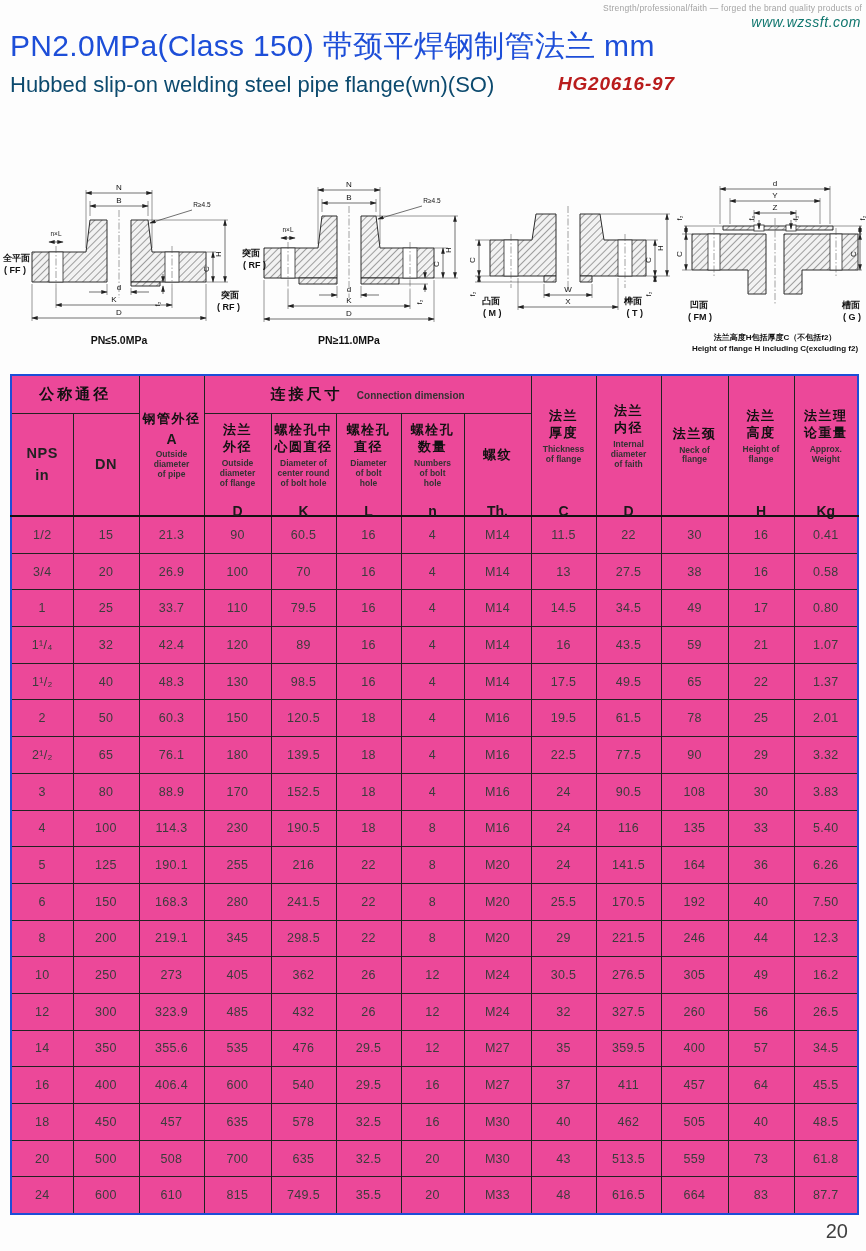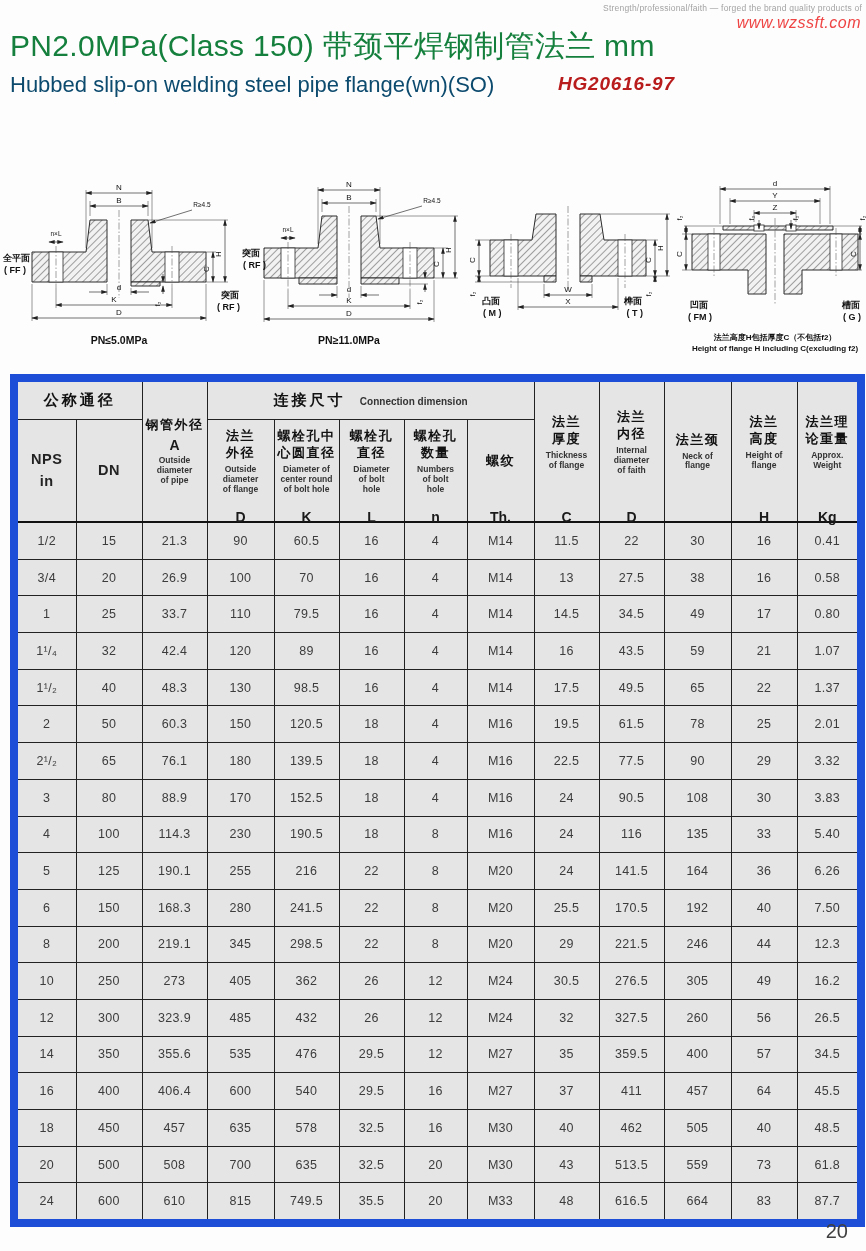--- a/index.html
+++ b/index.html
@@ -2,41 +2,41 @@
 <html><head>
 <meta charset="utf-8">
 <style>
   html,body{margin:0;padding:0;}
   body{
     width:866px;height:1251px;position:relative;background:#fdfdfd;
     font-family:"Liberation Sans","DejaVu Sans",sans-serif;color:#222;overflow:hidden;
   }
   
   .tagline{position:absolute;top:3px;right:4px;font-size:8.5px;color:#a3a3a3;letter-spacing:.2px;}
-  .website{position:absolute;top:14px;right:5px;font-size:16px;font-style:italic;color:#ef4444;letter-spacing:.5px;}
-  .title{position:absolute;top:26px;left:10px;font-size:30px;color:#15803d;white-space:nowrap;letter-spacing:.3px;}
+  .website{position:absolute;top:14px;right:5px;font-size:14px;font-style:italic;color:#0f766e;letter-spacing:.5px;}
+  .title{position:absolute;top:26px;left:10px;font-size:30px;color:#1d4ed8;white-space:nowrap;letter-spacing:.3px;}
   .subtitle{position:absolute;top:72px;left:10px;font-size:22px;color:#0c4a6e;}
   .standard{position:absolute;top:73px;left:558px;font-size:19px;font-style:italic;font-weight:bold;color:#b91c1c;letter-spacing:.8px;}
   
   .diagrams{position:absolute;top:178px;left:0;width:866px;height:180px;}
   .diagrams svg{position:absolute;overflow:visible;}
   .outl{fill:url(#hatch);stroke:#2c2c2c;stroke-width:1;}
   .wht{fill:#fff;stroke:#2c2c2c;stroke-width:.8;}
   .dim{stroke:#333;stroke-width:.7;fill:none;}
   .ext{stroke:#444;stroke-width:.55;fill:none;}
   .cl{stroke:#555;stroke-width:.55;stroke-dasharray:7 2 1.5 2;fill:none;}
   .lb{font-size:8px;fill:#111;text-anchor:middle;}
   .lbs{font-size:6.5px;fill:#111;text-anchor:middle;}
   .face{font-size:9px;font-weight:bold;fill:#111;}
   .cap{font-size:10.5px;font-weight:bold;text-anchor:middle;fill:#111;}
   .note{font-size:8px;font-weight:bold;text-anchor:middle;fill:#111;}
   
   table.spec{
     position:absolute;top:374px;left:10px;width:846px;
-    border-collapse:collapse;table-layout:fixed;border:8px solid #1d4ed8;background:#e5e5e5;
+    border-collapse:collapse;table-layout:fixed;border:2px solid #1d4ed8;background:#ec4899;
   }
   table.spec th,table.spec td{border:1px solid #222;padding:0;text-align:center;vertical-align:middle;}
   table.spec thead{border-bottom:2px solid #111;}
   table.spec thead tr.r1 th{height:37px;}
   table.spec thead tr.r2 th{height:101px;}
   table.spec tbody td{height:35.7px;font-size:12.5px;color:#3c3c3c;letter-spacing:.3px;}
   .hwrap{position:relative;height:100%;display:flex;flex-direction:column;align-items:center;justify-content:center;gap:3px;}
   .hwrap.hasym{padding-bottom:18px;}
   .cn{font-size:13px;color:#111;white-space:pre-line;line-height:1.3;letter-spacing:1.5px;}
   .en{font-size:8.5px;color:#333;white-space:pre-line;line-height:1.15;letter-spacing:0;}

